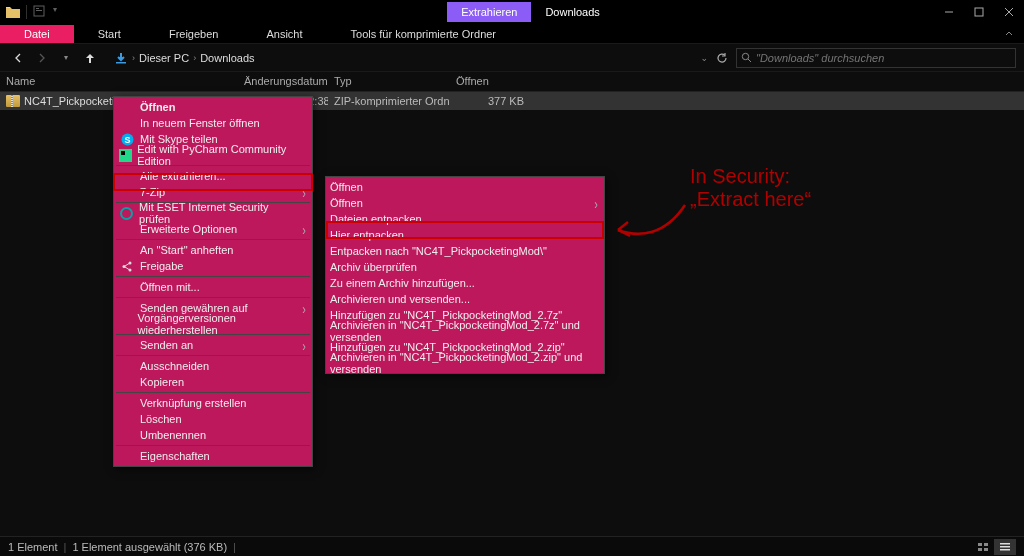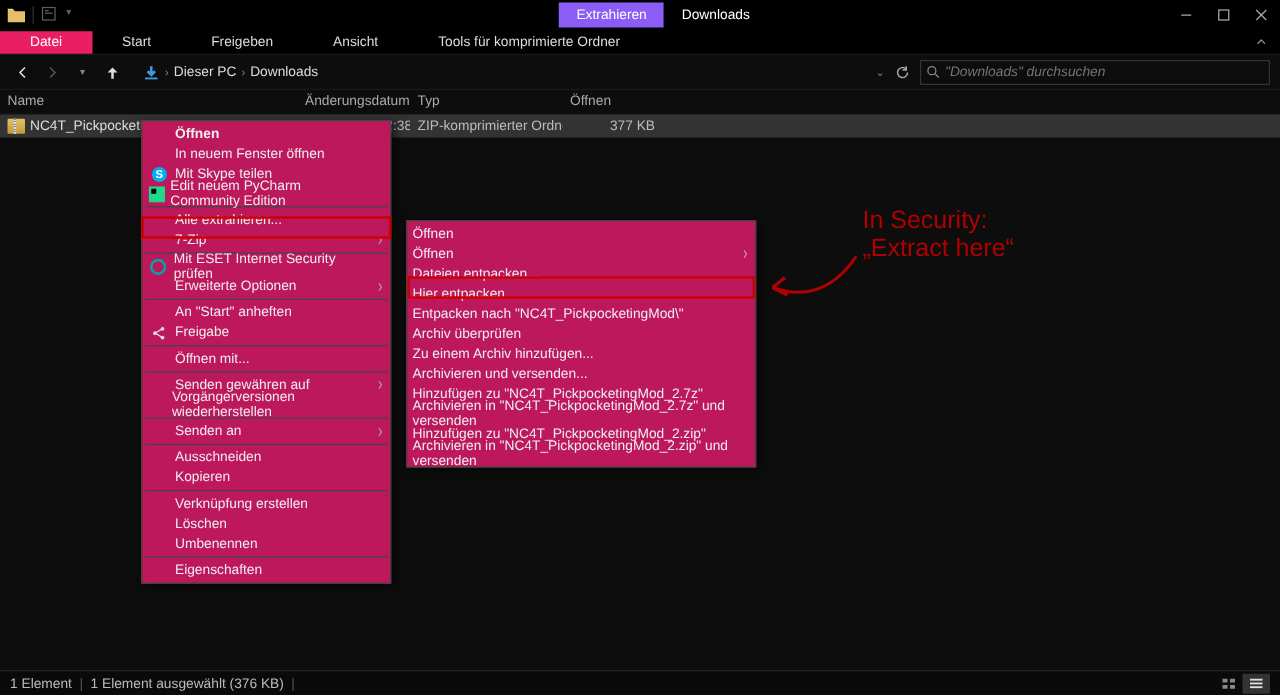--- a/index.html
+++ b/index.html
@@ -226,21 +226,21 @@
       </span>
       <span>Mit Skype teilen</span>
     </div>
   <div class="ctx-item">
       <span class="ctx-icon">
         <svg width="13" height="13">
           <rect width="13" height="13" fill="#21d789"></rect>
           <rect x="2" y="2" width="4" height="4" fill="#000"></rect>
         </svg>
       </span>
-      <span>Edit neuem PyCharm Community Edition</span>
+      <span>Edit with PyCharm Community Edition</span>
     </div>
   <div class="ctx-sep"></div>
   <div class="ctx-item">
       <span class="ctx-icon"></span>
       <span>Alle extrahieren...</span>
     </div>
   <div class="ctx-item hasarrow">
       <span class="ctx-icon"></span>
       <span>7-Zip</span>
     </div>

